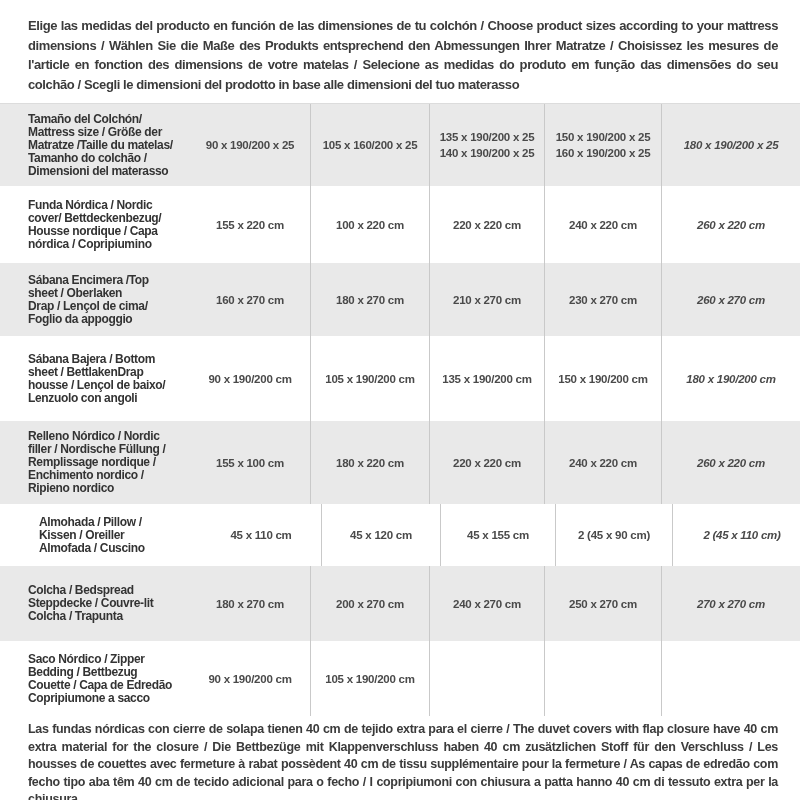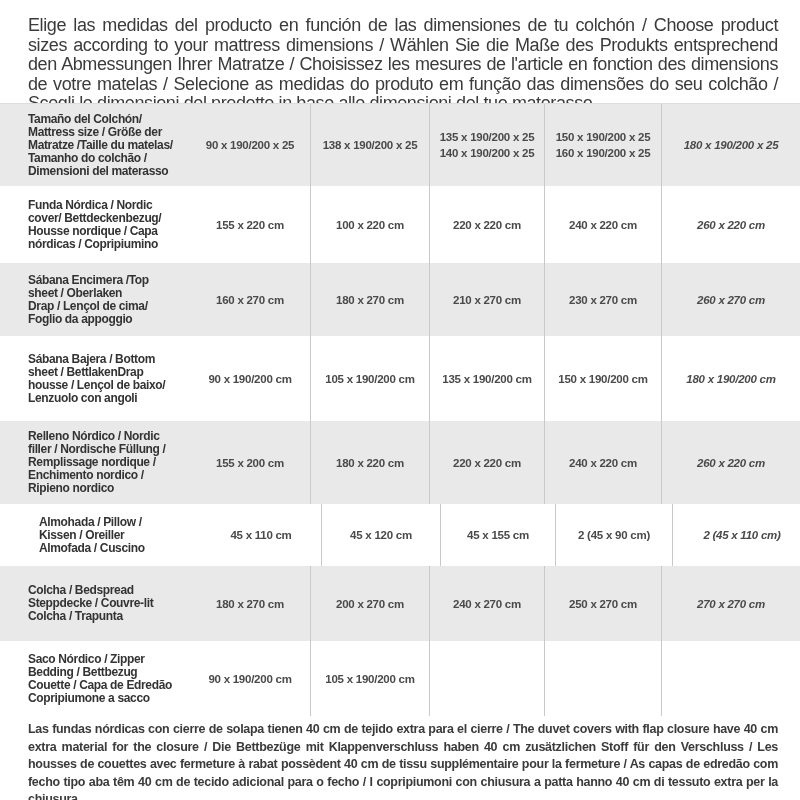--- a/index.html
+++ b/index.html
@@ -5,21 +5,21 @@
   * { margin:0; padding:0; box-sizing:border-box; }
   body {
     width:800px; height:800px; background:#ffffff;
     font-family:"Liberation Sans","DejaVu Sans",sans-serif;
     color:#3a3a3a; overflow:hidden;
   }
   .page { position:relative; width:800px; height:800px; background:#ffffff; }
 
   .intro {
     position:absolute; top:16px; left:28px; width:750px;
-    font-size:18px; font-weight:normal; line-height:19.5px;
+    font-size:13px; font-weight:bold; line-height:19.5px;
     text-align:justify; letter-spacing:-0.4px; color:#3b3b3b;
   }
 
   .size-table {
     position:absolute; top:103px; left:0; width:800px;
     border-top:1px solid #dcdcdc;
   }
   .trow { display:flex; width:800px; background:#ffffff; }
   .trow.alt { background:#e9e9e9; }
   .r1 { height:82px; } .r2 { height:77px; } .r3 { height:73px; }
@@ -58,34 +58,34 @@
 
     <div class="trow alt r1">
       <div class="lcell">
         <div class="llabel">Tamaño del Colchón/
 Mattress size / Größe der
 Matratze /Taille du matelas/
 Tamanho do colchão /
 Dimensioni del materasso</div>
       </div>
       <div class="vcell b c1">90 x 190/200 x 25</div>
-      <div class="vcell b c2">138 x 190/200 x 25</div>
+      <div class="vcell b c2">105 x 160/200 x 25</div>
       <div class="vcell b c3">135 x 190/200 x 25
 140 x 190/200 x 25</div>
       <div class="vcell b c4">150 x 190/200 x 25
 160 x 190/200 x 25</div>
       <div class="vcell c5">180 x 190/200 x 25</div>
     </div>
 
     <div class="trow r2">
       <div class="lcell">
         <div class="llabel">Funda Nórdica /  Nordic
 cover/ Bettdeckenbezug/
 Housse nordique  / Capa
-nórdicas / Copripiumino</div>
+nórdica / Copripiumino</div>
       </div>
       <div class="vcell b c1">155 x 220 cm</div>
       <div class="vcell b c2">100 x 220 cm</div>
       <div class="vcell b c3">220 x 220 cm</div>
       <div class="vcell b c4">240 x 220 cm</div>
       <div class="vcell c5">260 x 220 cm</div>
     </div>
 
     <div class="trow alt r3">
       <div class="lcell">
@@ -116,21 +116,21 @@
     </div>
 
     <div class="trow alt r5">
       <div class="lcell">
         <div class="llabel">Relleno Nórdico / Nordic
 filler / Nordische Füllung /
 Remplissage nordique /
 Enchimento nordico /
 Ripieno nordico</div>
       </div>
-      <div class="vcell b c1">155 x 200 cm</div>
+      <div class="vcell b c1">155 x 100 cm</div>
       <div class="vcell b c2">180 x 220 cm</div>
       <div class="vcell b c3">220 x 220 cm</div>
       <div class="vcell b c4">240 x 220 cm</div>
       <div class="vcell c5">260 x 220 cm</div>
     </div>
 
     <div class="trow r6">
       <div class="lcell">
         <div class="llabel">Almohada  / Pillow /
 Kissen / Oreiller

